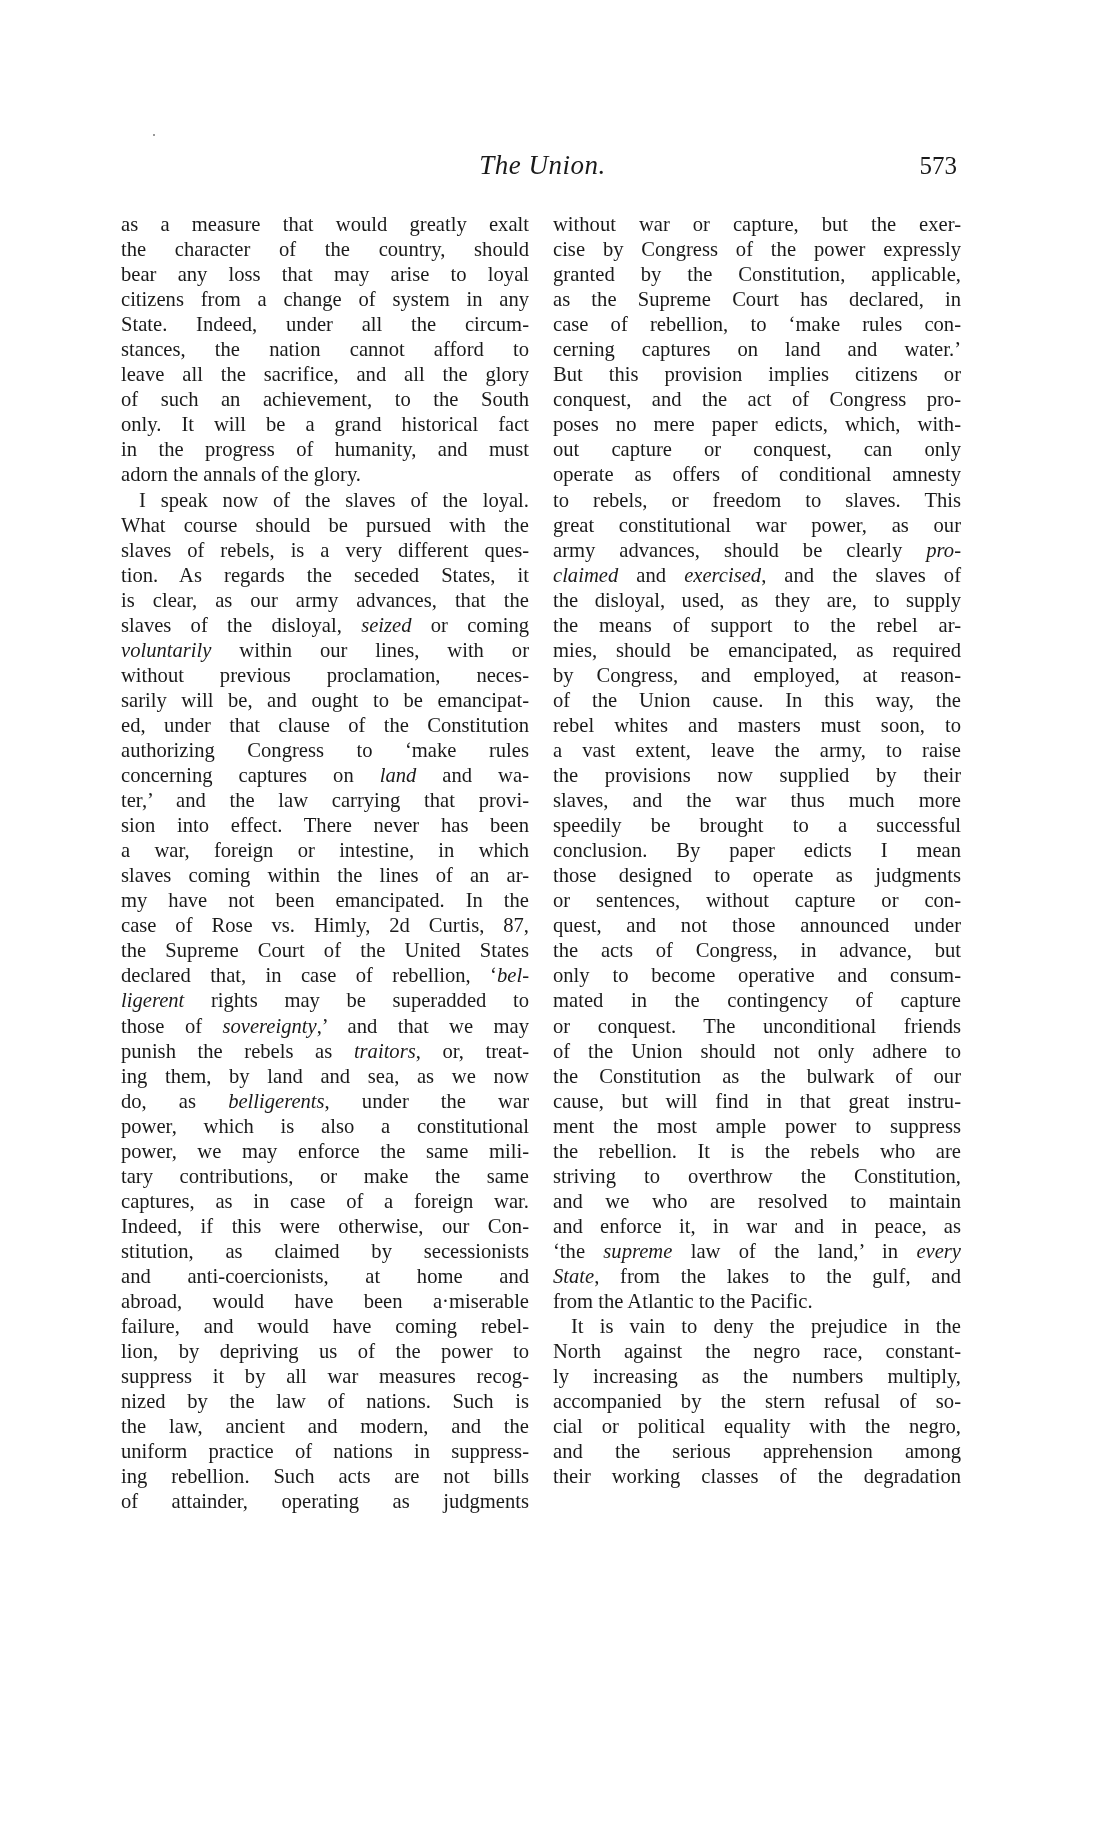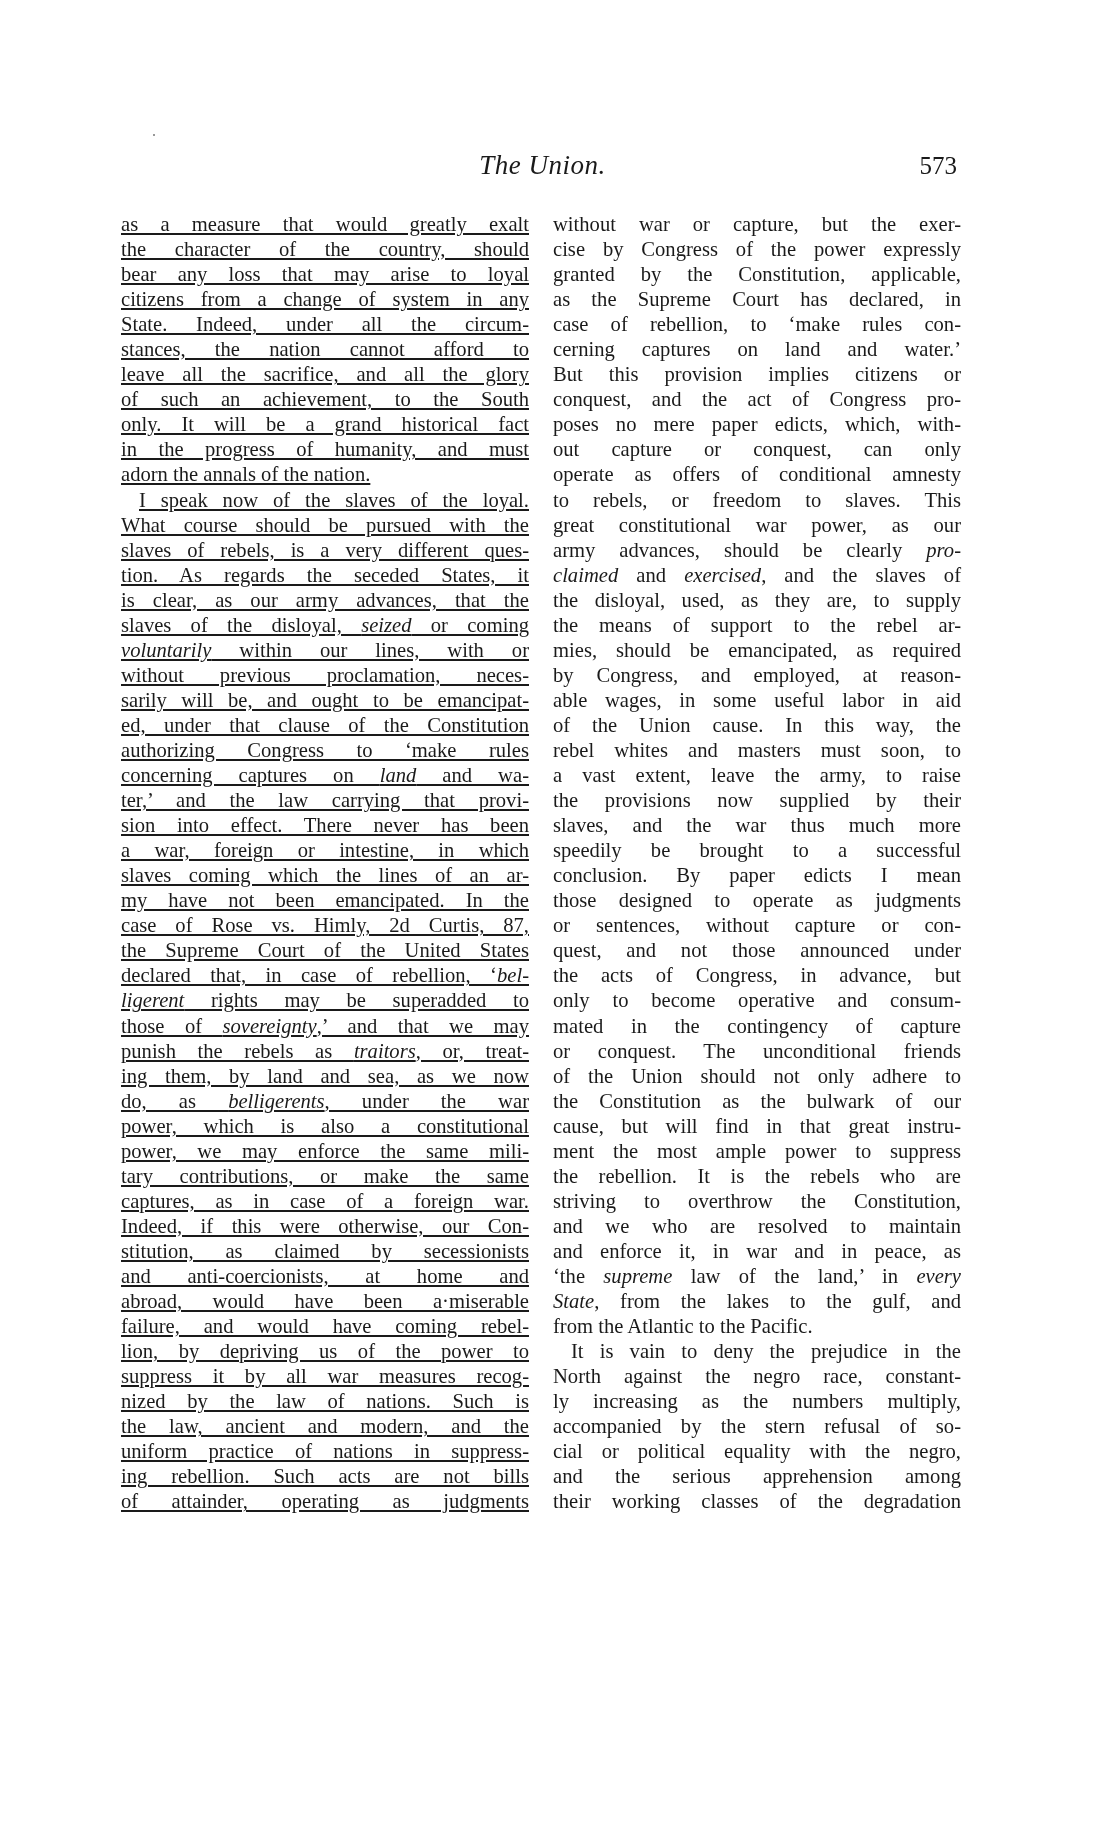--- a/index.html
+++ b/index.html
@@ -5,21 +5,21 @@
   html, body { margin: 0; padding: 0; background: #ffffff; }
   body { width: 1120px; height: 1825px; position: relative; overflow: hidden;
          font-family: "Liberation Serif", "DejaVu Serif", serif; color: #1a1a1a; }
   .page { position: absolute; left: 0; top: 0; width: 1120px; height: 1525px; background: #fff; }
   .speck { position: absolute; left: 153px; top: 134px; width: 2px; height: 2px; background: #777; border-radius: 1px; }
   .running-head { position: absolute; top: 150px; left: 120px; width: 845px; height: 36px; }
   .running-title { position: absolute; left: 0; right: 0; text-align: center; top: 0;
                    font-style: italic; font-size: 27px; letter-spacing: 0.5px; }
   .page-number { position: absolute; right: 8px; top: 2px; font-size: 25px; text-align: center; }
   .column { position: absolute; top: 212px; width: 408px; font-size: 20.6px; line-height: 25.05px; }
-  .col-left { left: 121px; text-decoration: underline; }
+  .col-left { left: 121px; }
   .col-right { left: 553px; }
   .line { display: block; white-space: nowrap; text-align: justify; text-align-last: justify; height: 25.05px; overflow: visible; }
   .line.last { text-align-last: left; }
   .line.indent { padding-left: 18px; }
   i { font-style: italic; }
 </style>
 </head>
 <body>
 
 <div class="page">
@@ -34,37 +34,37 @@
       <span class="line">as a measure that would greatly exalt</span>
       <span class="line">the character of the country, should</span>
       <span class="line">bear any loss that may arise to loyal</span>
       <span class="line">citizens from a change of system in any</span>
       <span class="line">State.  Indeed, under all the circum-</span>
       <span class="line">stances, the nation cannot afford to</span>
       <span class="line">leave all the sacrifice, and all the glory</span>
       <span class="line">of such an achievement, to the South</span>
       <span class="line">only.  It will be a grand historical fact</span>
       <span class="line">in the progress of humanity, and must</span>
-      <span class="line last">adorn the annals of the nation.</span>
+      <span class="line last">adorn the annals of the glory.</span>
       <span class="line indent">I speak now of the slaves of the loyal.</span>
       <span class="line">What course should be pursued with the</span>
       <span class="line">slaves of rebels, is a very different ques-</span>
       <span class="line">tion.  As regards the seceded States, it</span>
       <span class="line">is clear, as our army advances, that the</span>
       <span class="line">slaves of the disloyal, <i>seized</i> or coming</span>
       <span class="line"><i>voluntarily</i> within our lines, with or</span>
       <span class="line">without previous proclamation, neces-</span>
       <span class="line">sarily will be, and ought to be emancipat-</span>
       <span class="line">ed, under that clause of the Constitution</span>
       <span class="line">authorizing Congress to ‘make rules</span>
       <span class="line">concerning captures on <i>land</i> and wa-</span>
       <span class="line">ter,’ and the law carrying that provi-</span>
       <span class="line">sion into effect.  There never has been</span>
       <span class="line">a war, foreign or intestine, in which</span>
-      <span class="line">slaves coming which the lines of an ar-</span>
+      <span class="line">slaves coming within the lines of an ar-</span>
       <span class="line">my have not been emancipated.  In the</span>
       <span class="line">case of Rose vs. Himly, 2d Curtis, 87,</span>
       <span class="line">the Supreme Court of the United States</span>
       <span class="line">declared that, in case of rebellion, ‘<i>bel-</i></span>
       <span class="line"><i>ligerent</i> rights may be superadded to</span>
       <span class="line">those of <i>sovereignty</i>,’ and that we may</span>
       <span class="line">punish the rebels as <i>traitors</i>, or, treat-</span>
       <span class="line">ing them, by land and sea, as we now</span>
       <span class="line">do, as <i>belligerents</i>, under the war</span>
       <span class="line">power, which is also a constitutional</span>
@@ -97,21 +97,20 @@
       <span class="line">out capture or conquest, can only</span>
       <span class="line">operate as offers of conditional amnesty</span>
       <span class="line">to rebels, or freedom to slaves.  This</span>
       <span class="line">great constitutional war power, as our</span>
       <span class="line">army advances, should be clearly <i>pro-</i></span>
       <span class="line"><i>claimed</i> and <i>exercised</i>, and the slaves of</span>
       <span class="line">the disloyal, used, as they are, to supply</span>
       <span class="line">the means of support to the rebel ar-</span>
       <span class="line">mies, should be emancipated, as required</span>
       <span class="line">by Congress, and employed, at reason-</span>
-      <span class="line">able wages, in some useful labor in aid</span>
       <span class="line">of the Union cause.  In this way, the</span>
       <span class="line">rebel whites and masters must soon, to</span>
       <span class="line">a vast extent, leave the army, to raise</span>
       <span class="line">the provisions now supplied by their</span>
       <span class="line">slaves, and the war thus much more</span>
       <span class="line">speedily be brought to a successful</span>
       <span class="line">conclusion.  By paper edicts I mean</span>
       <span class="line">those designed to operate as judgments</span>
       <span class="line">or sentences, without capture or con-</span>
       <span class="line">quest, and not those announced under</span>

